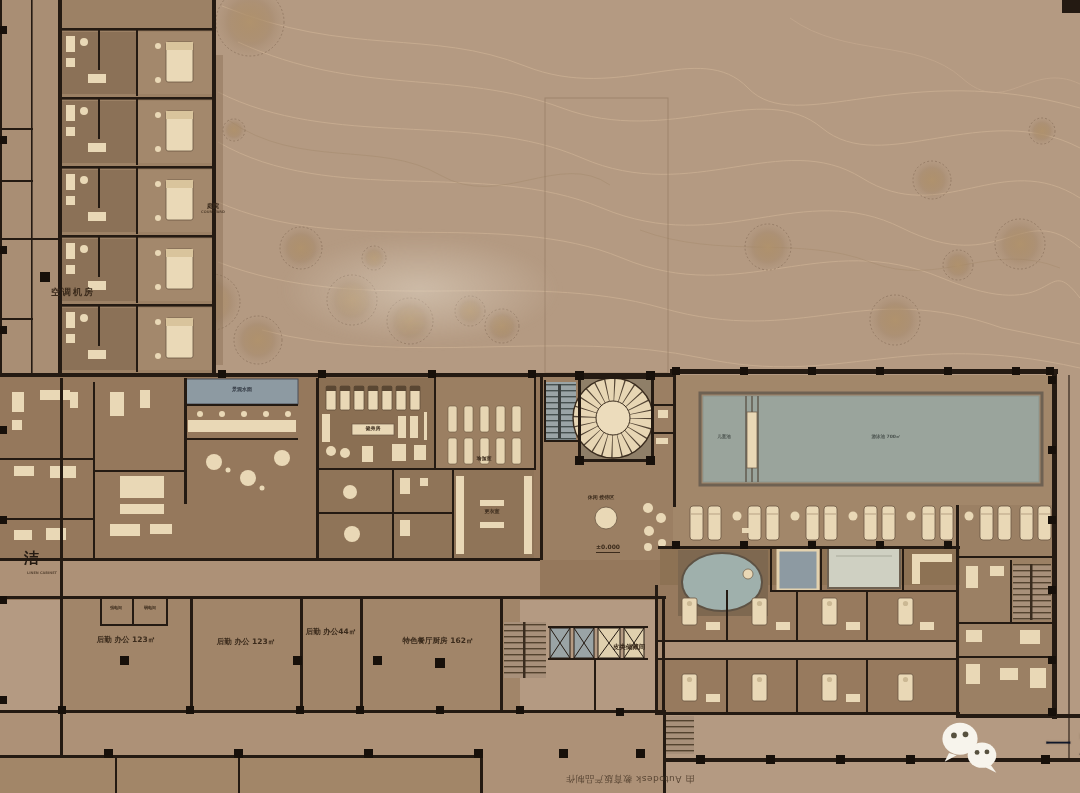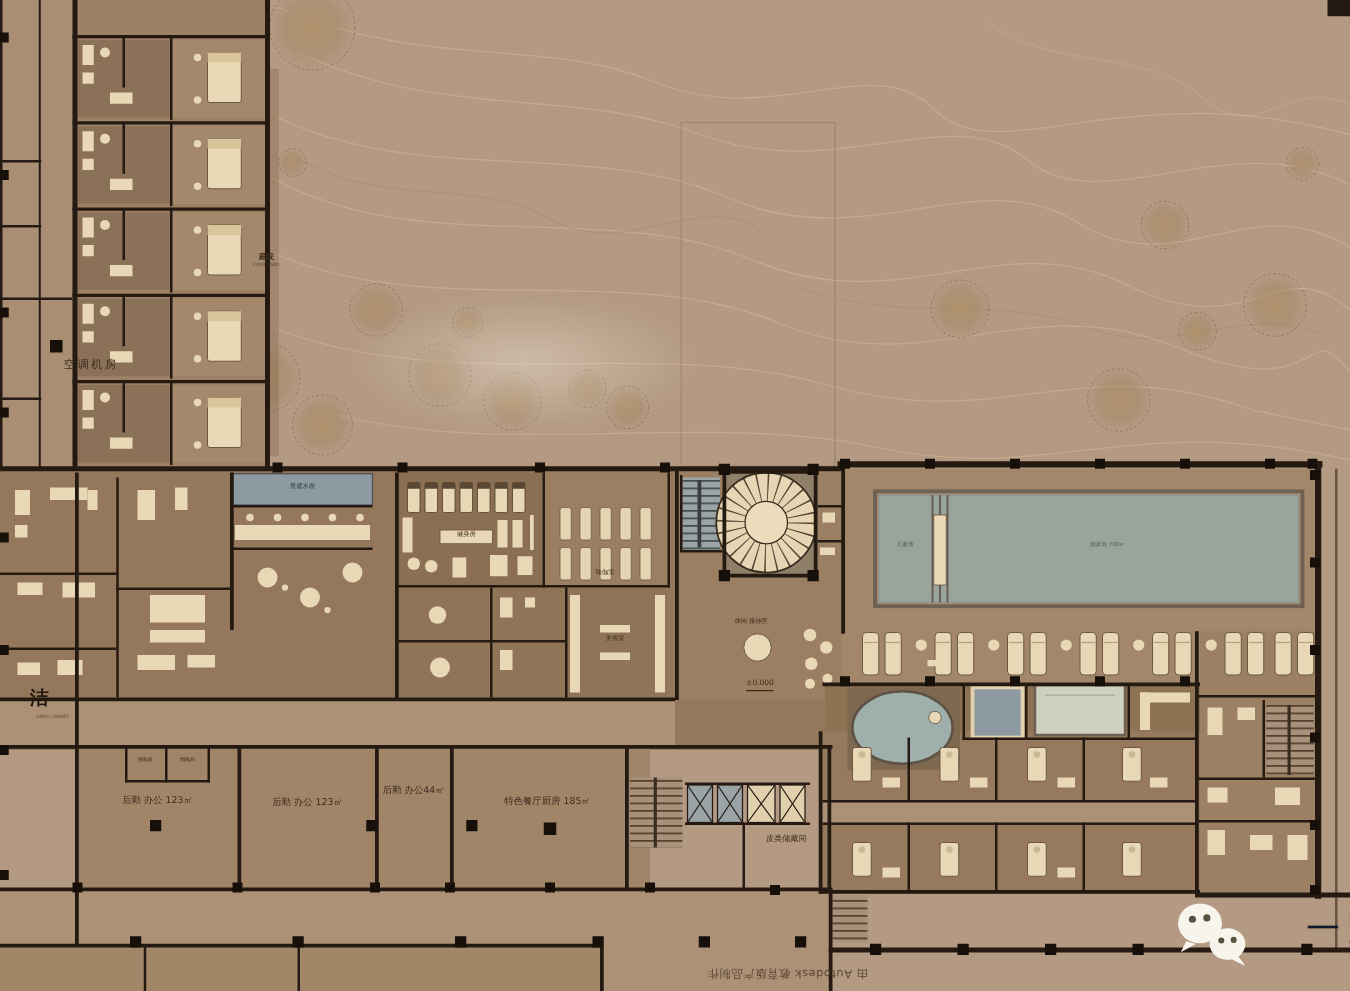--- a/index.html
+++ b/index.html
@@ -4,21 +4,21 @@
 <style>
   html,body{margin:0;padding:0;background:#6b5a4a;}
   #canvas{
     position:relative;width:1080px;height:793px;overflow:hidden;
     background:#b49a82;
     font-family:"DejaVu Sans","Liberation Sans",sans-serif;
     color:#3b2b1c;
   }
   #canvas *{box-sizing:border-box;}
   svg.layer{position:absolute;left:0;top:0;width:1080px;height:793px;display:block;}
-  .lbl{position:absolute;white-space:nowrap;color:#3b2b1c;line-height:1.1;transform:translateX(-50%);}
+  .lbl{position:absolute;white-space:nowrap;color:#3b2b1c;line-height:1.1;transform:translateX(-50%);font-weight:bold;}
   .lbl.no-center{transform:none;}
   .cloud{position:absolute;left:280px;top:235px;width:280px;height:110px;
     background:radial-gradient(ellipse at center,rgba(238,230,216,.45),rgba(238,230,216,0) 70%);
     filter:blur(6px);}
   .watermark{position:absolute;left:535px;top:772px;width:190px;text-align:center;
     font-size:9px;color:#4f3d2c;transform:rotate(180deg);letter-spacing:.5px;opacity:.9;}
   .wechat-text{position:absolute;left:1000px;top:729px;font-size:27px;color:#0f172a;
     letter-spacing:7px;font-weight:400;text-shadow:0 0 2px rgba(90,70,50,.4);transform:none;margin-left:45px;}
   .lvl{border-bottom:1px solid #3b2b1c;padding-bottom:1px;}
 </style>
@@ -479,22 +479,22 @@
   <div class="lbl lvl" style="left:608px;top:544px;font-size:6px;">±0.000</div>
   <div class="lbl" style="left:724px;top:435px;font-size:4.5px;color:#4c5450;">儿童池</div>
   <div class="lbl" style="left:886px;top:435px;font-size:4.5px;color:#4c5450;">游泳池 700㎡</div>
   <div class="lbl no-center" style="left:24px;top:550px;font-size:15px;font-weight:bold;letter-spacing:4px;color:#241a12;">洁</div>
   <div class="lbl" style="left:42px;top:572px;font-size:3.5px;opacity:.7;">LINEN CABINET</div>
   <div class="lbl" style="left:116px;top:606px;font-size:4px;">强电间</div>
   <div class="lbl" style="left:150px;top:606px;font-size:4px;">弱电间</div>
   <div class="lbl" style="left:126px;top:636px;font-size:7.5px;">后勤 办公 123㎡</div>
   <div class="lbl" style="left:246px;top:638px;font-size:7.5px;">后勤 办公 123㎡</div>
   <div class="lbl" style="left:331px;top:628px;font-size:7.5px;">后勤 办公44㎡</div>
-  <div class="lbl" style="left:438px;top:637px;font-size:7.5px;">特色餐厅厨房 185㎡</div>
-  <div class="lbl" style="left:629px;top:668px;font-size:6.5px;">皮类储藏间</div>
+  <div class="lbl" style="left:438px;top:637px;font-size:7.5px;">特色餐厅厨房 162㎡</div>
+  <div class="lbl" style="left:629px;top:644px;font-size:6.5px;">皮类储藏间</div>
 
   <div class="watermark">由 Autodesk 教育版产品制作</div>
 
   <svg viewBox="0 0 60 50" style="position:absolute;left:938px;top:720px;width:66px;height:55px;">
     <path d="M10 30 L6 38 L17 32 Z" fill="#f7f4ec"></path>
     <ellipse cx="20" cy="17" rx="16" ry="14.5" fill="#f7f4ec"></ellipse>
     <circle cx="14.5" cy="14" r="2.6" fill="#57513f"></circle>
     <circle cx="25" cy="13" r="2.6" fill="#57513f"></circle>
     <path d="M48 41 L53 48 L43 43 Z" fill="#f7f4ec"></path>
     <ellipse cx="40" cy="32" rx="13" ry="11.5" fill="#f7f4ec"></ellipse>

